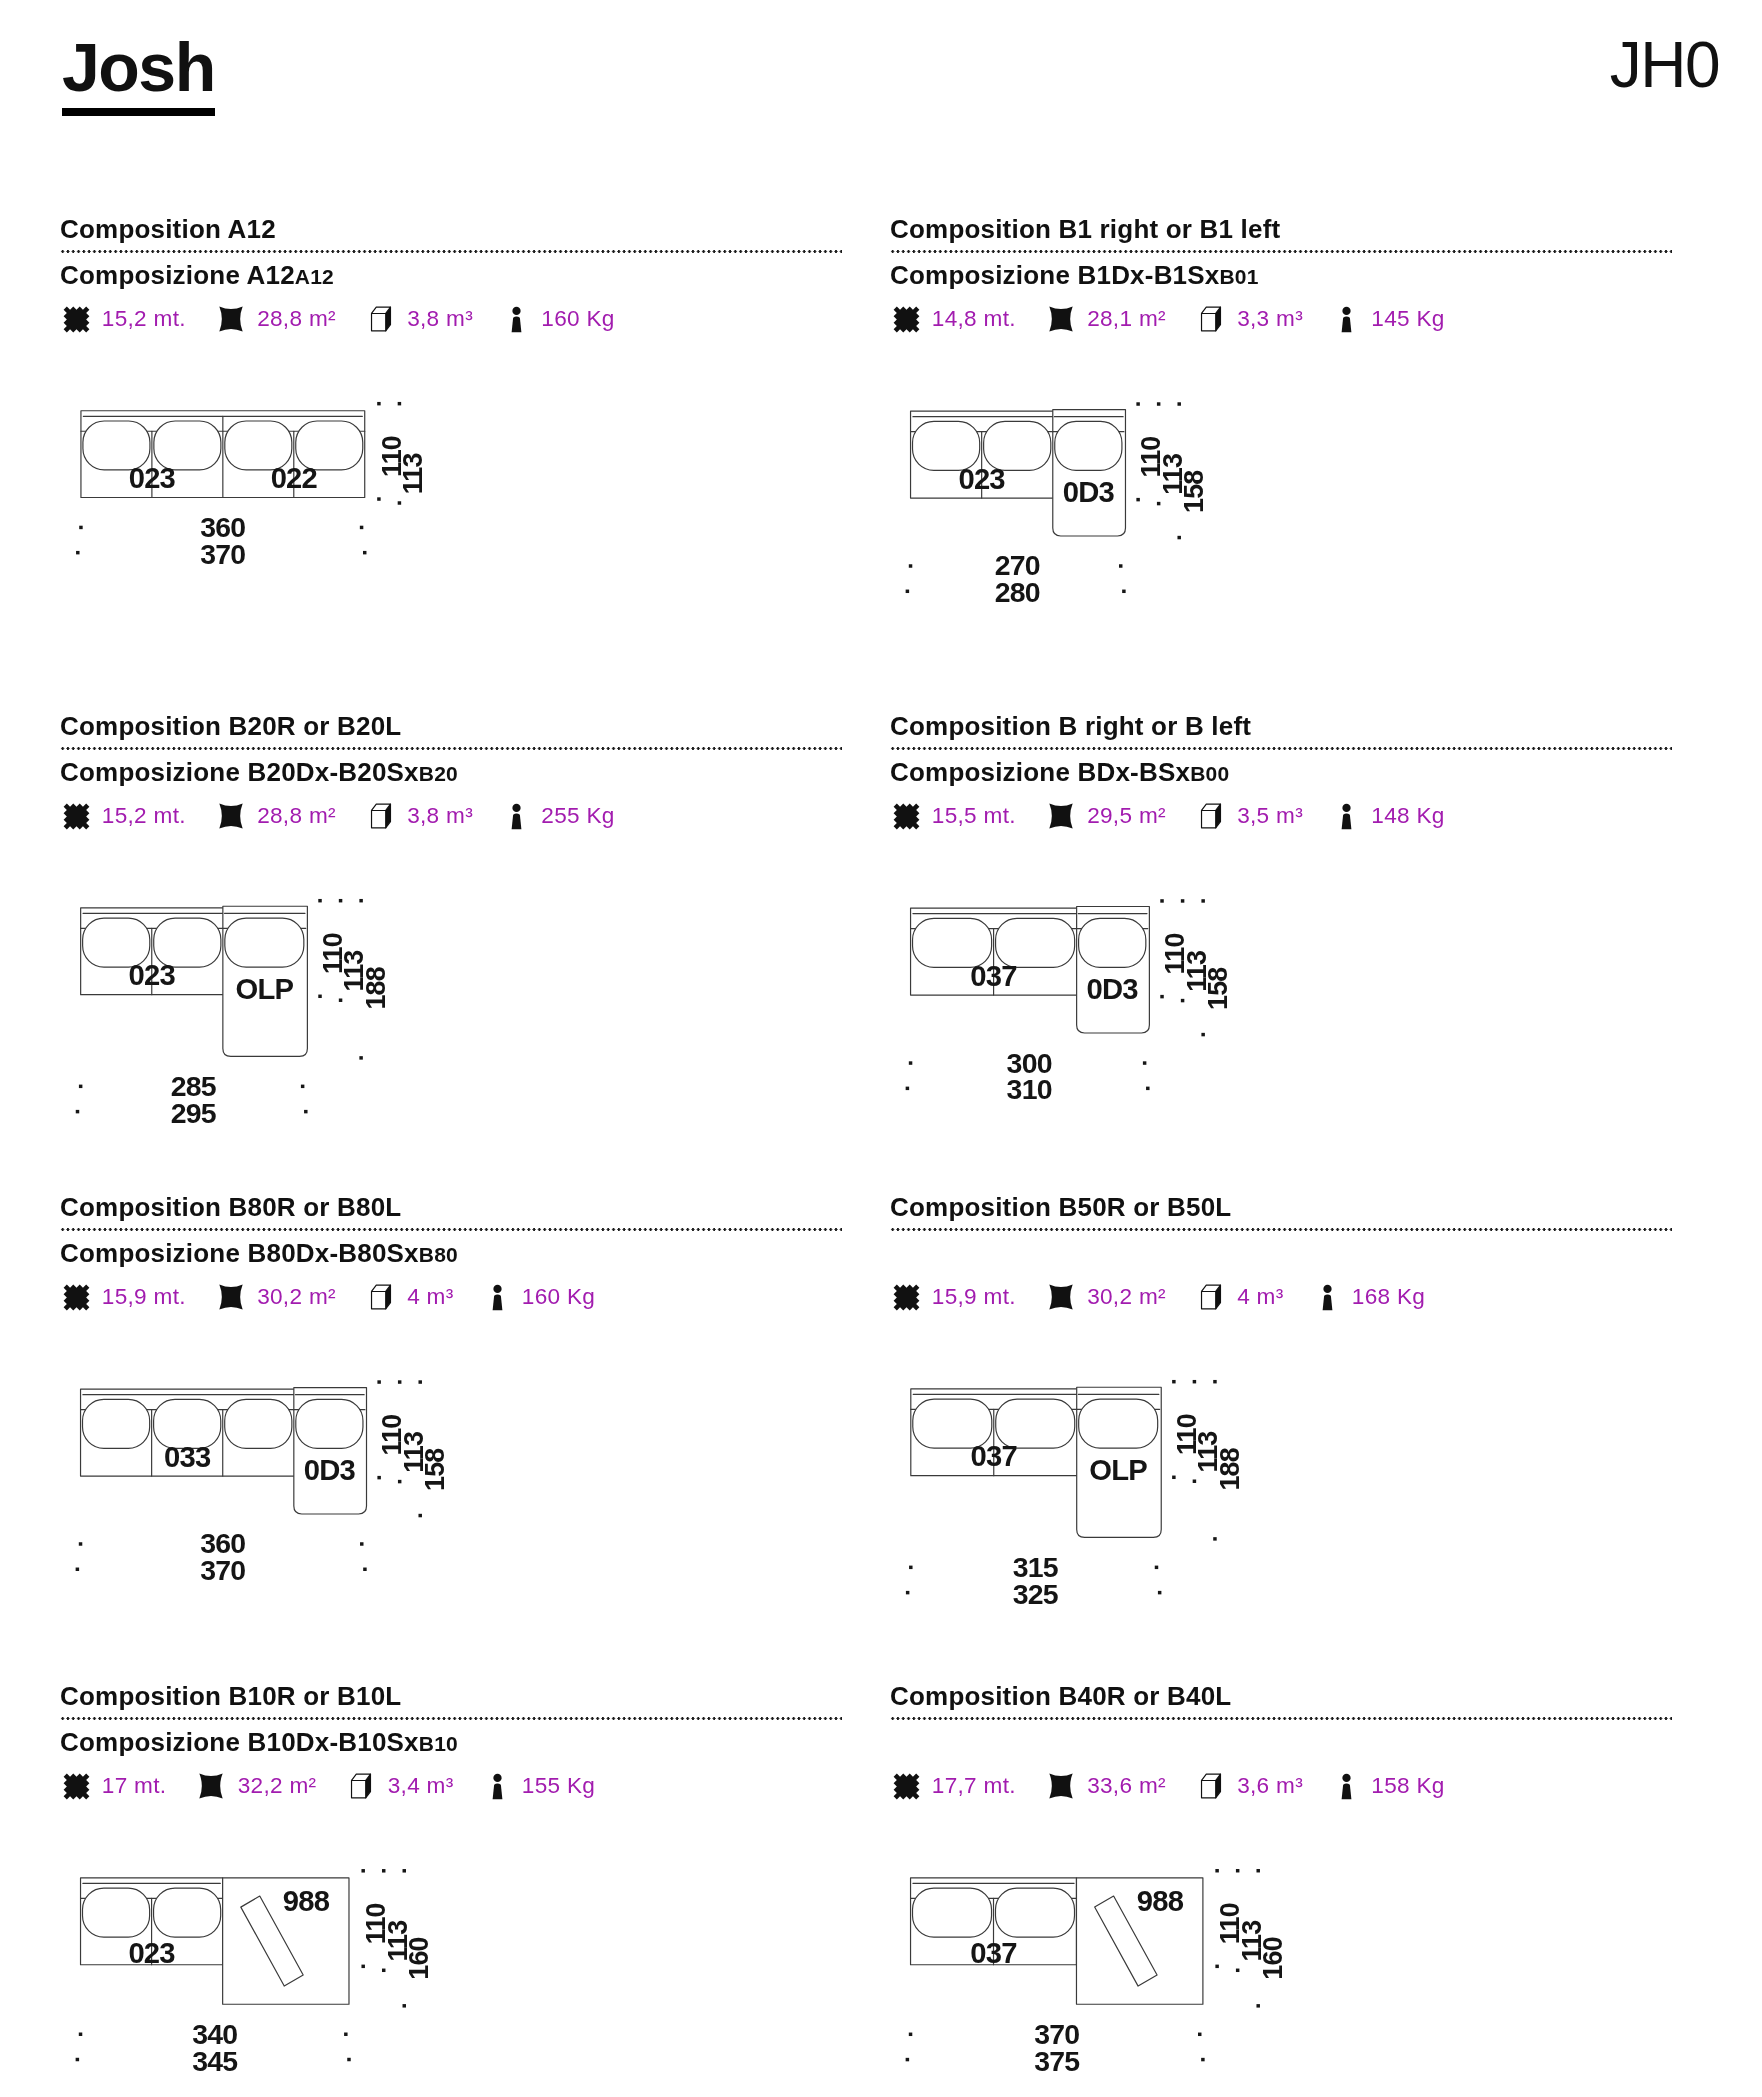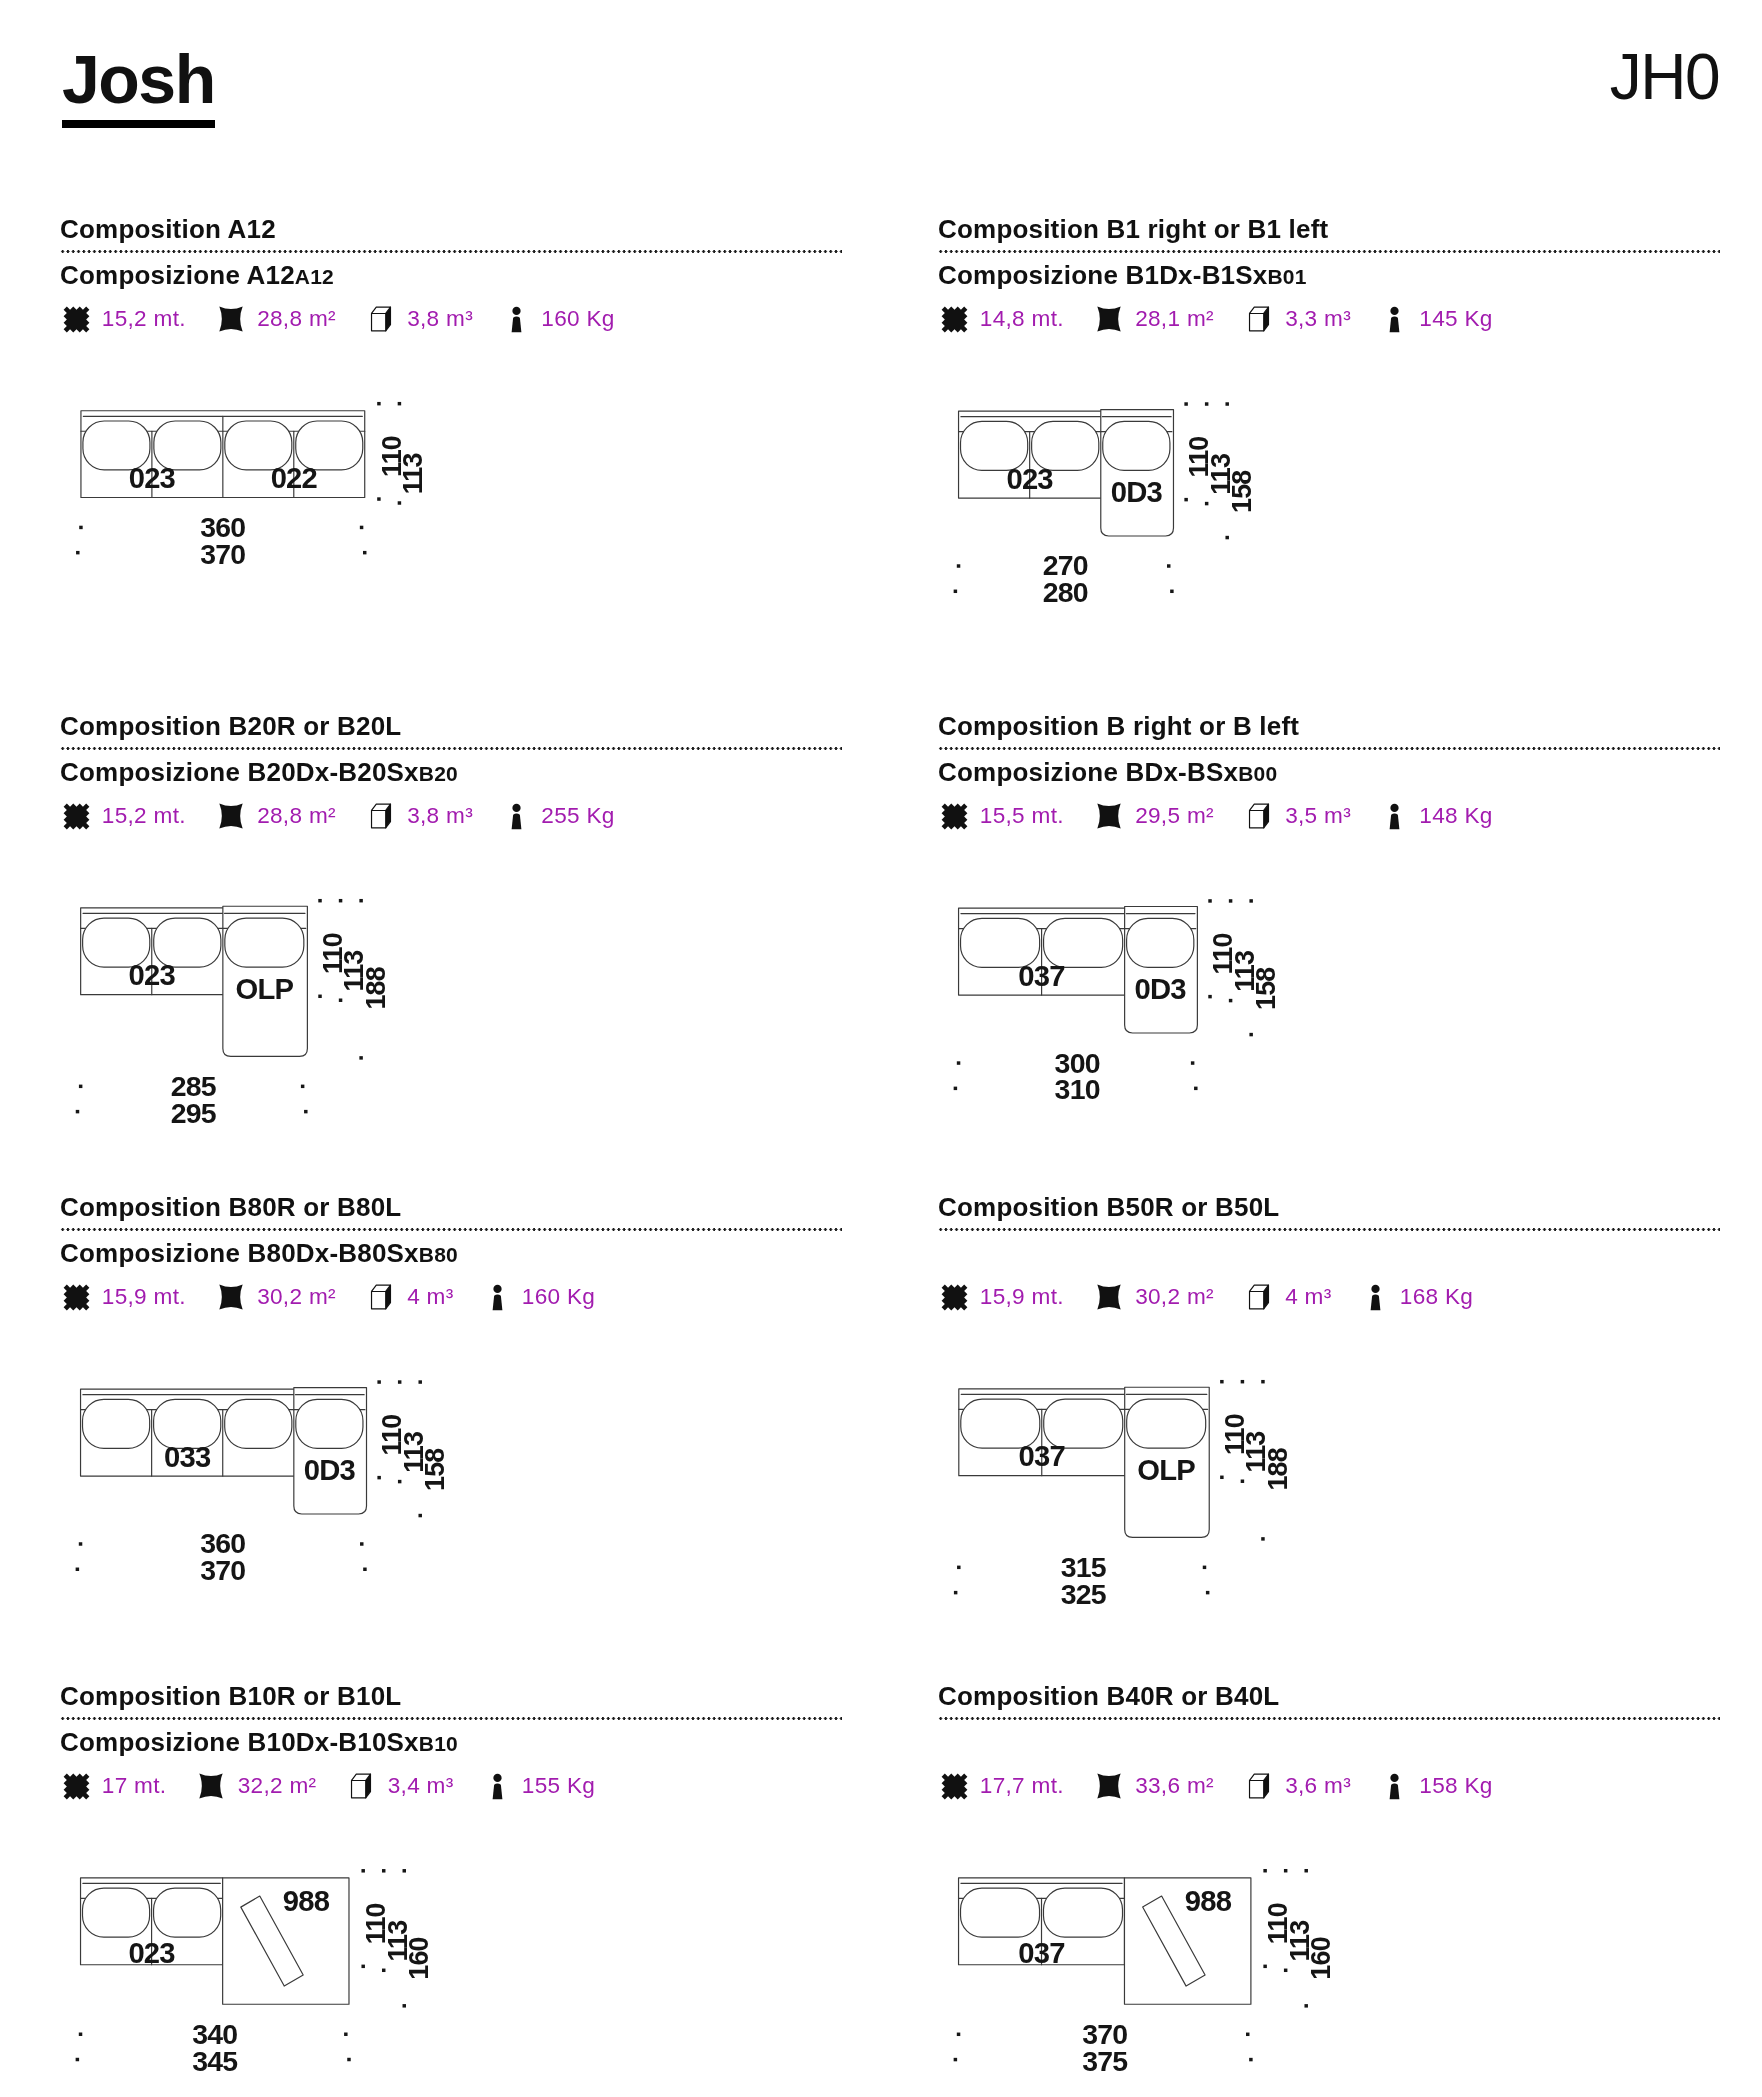--- a/index.html
+++ b/index.html
@@ -8,33 +8,33 @@
     width:1763px; height:2097px;
     font-family:"Liberation Sans", sans-serif;
     color:#111;
     position:relative;
     overflow:hidden;
   }
   .page { position:absolute; inset:0; background:#fff; }
 
   header {
     position:absolute; top:33px; left:62px; right:44px;
-    display:flex; justify-content:space-between; align-items:flex-start;margin-top:12px;
+    display:flex; justify-content:space-between; align-items:flex-start;
   }
   .brand {
     font-size:68px; font-weight:bold; line-height:1; letter-spacing:-1.5px;
     border-bottom:8.3px solid #000; padding-bottom:6.8px; display:inline-block;
   }
   .code-big { font-size:64px; font-weight:normal; line-height:1; letter-spacing:-1.5px; }
 
   main.grid {
     position:absolute; top:214px; left:60px; width:1661px;
     display:grid;
     grid-template-columns:782px 782px;
-    column-gap:96px;
+    column-gap:48px;
     grid-template-rows:497px 481px 489px 416px;
   }
   .block { position:relative; }
   .t-en {
     position:absolute; top:0; left:0;
     font-size:26px; font-weight:bold; letter-spacing:0.2px; line-height:30px;
   }
   .rule {
     position:absolute; top:36px; left:0; right:0; height:3px;
     background-image:radial-gradient(circle, #1c1c1c 1.3px, transparent 1.4px);

